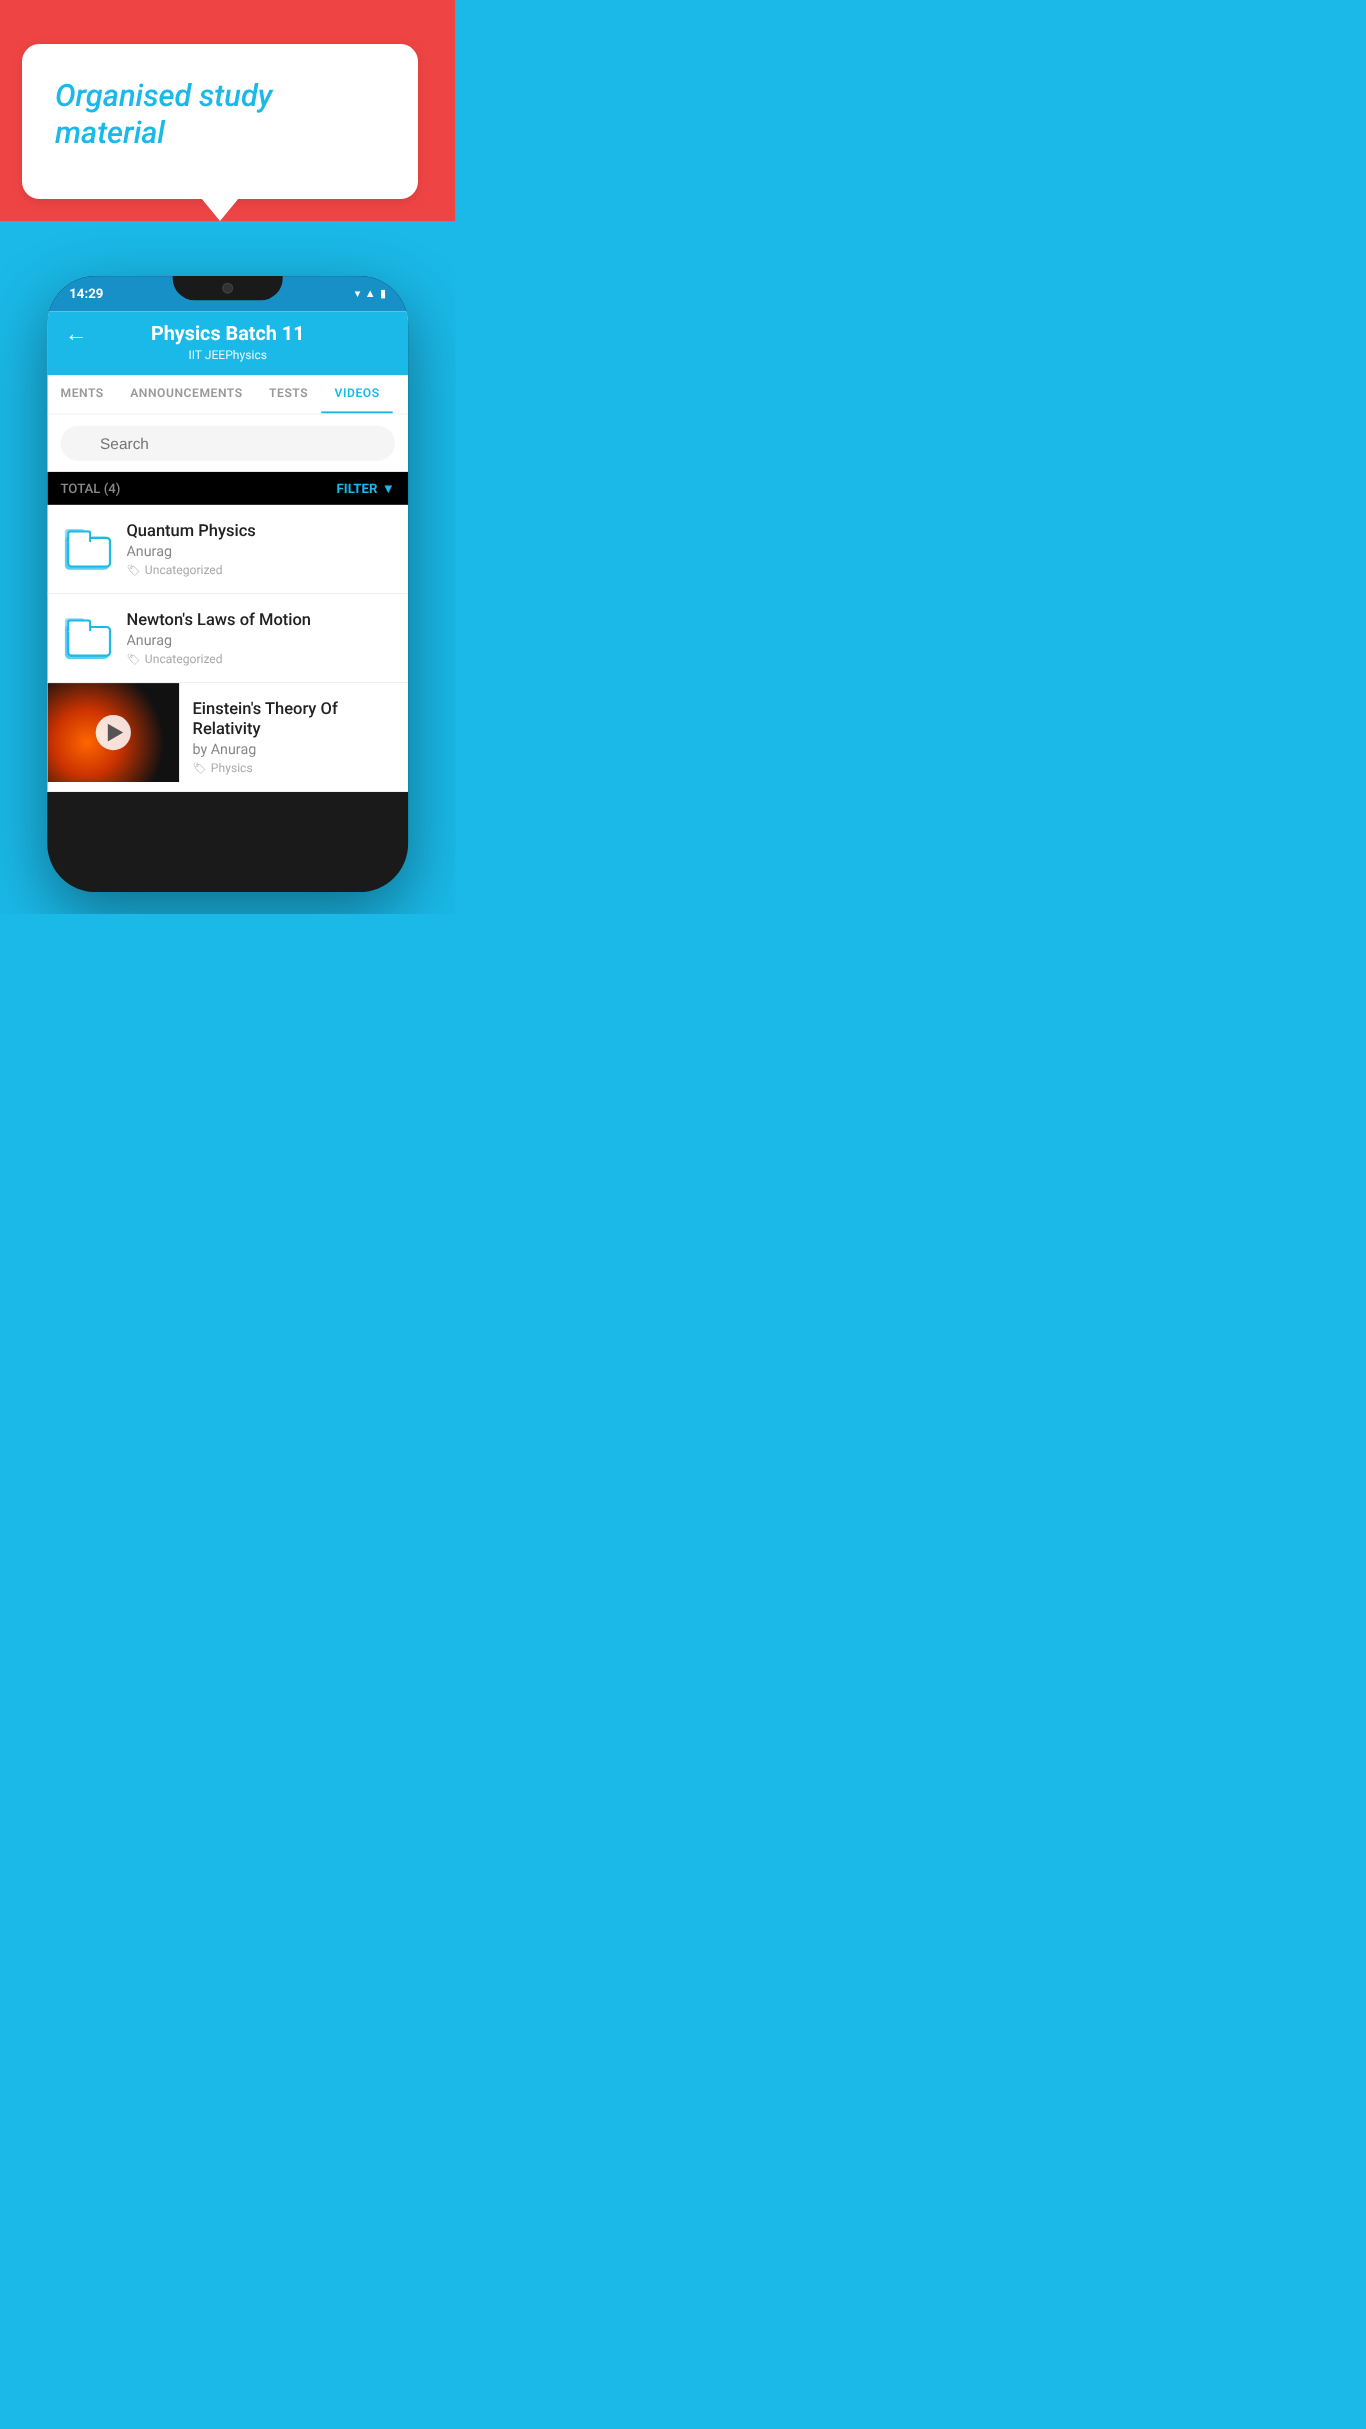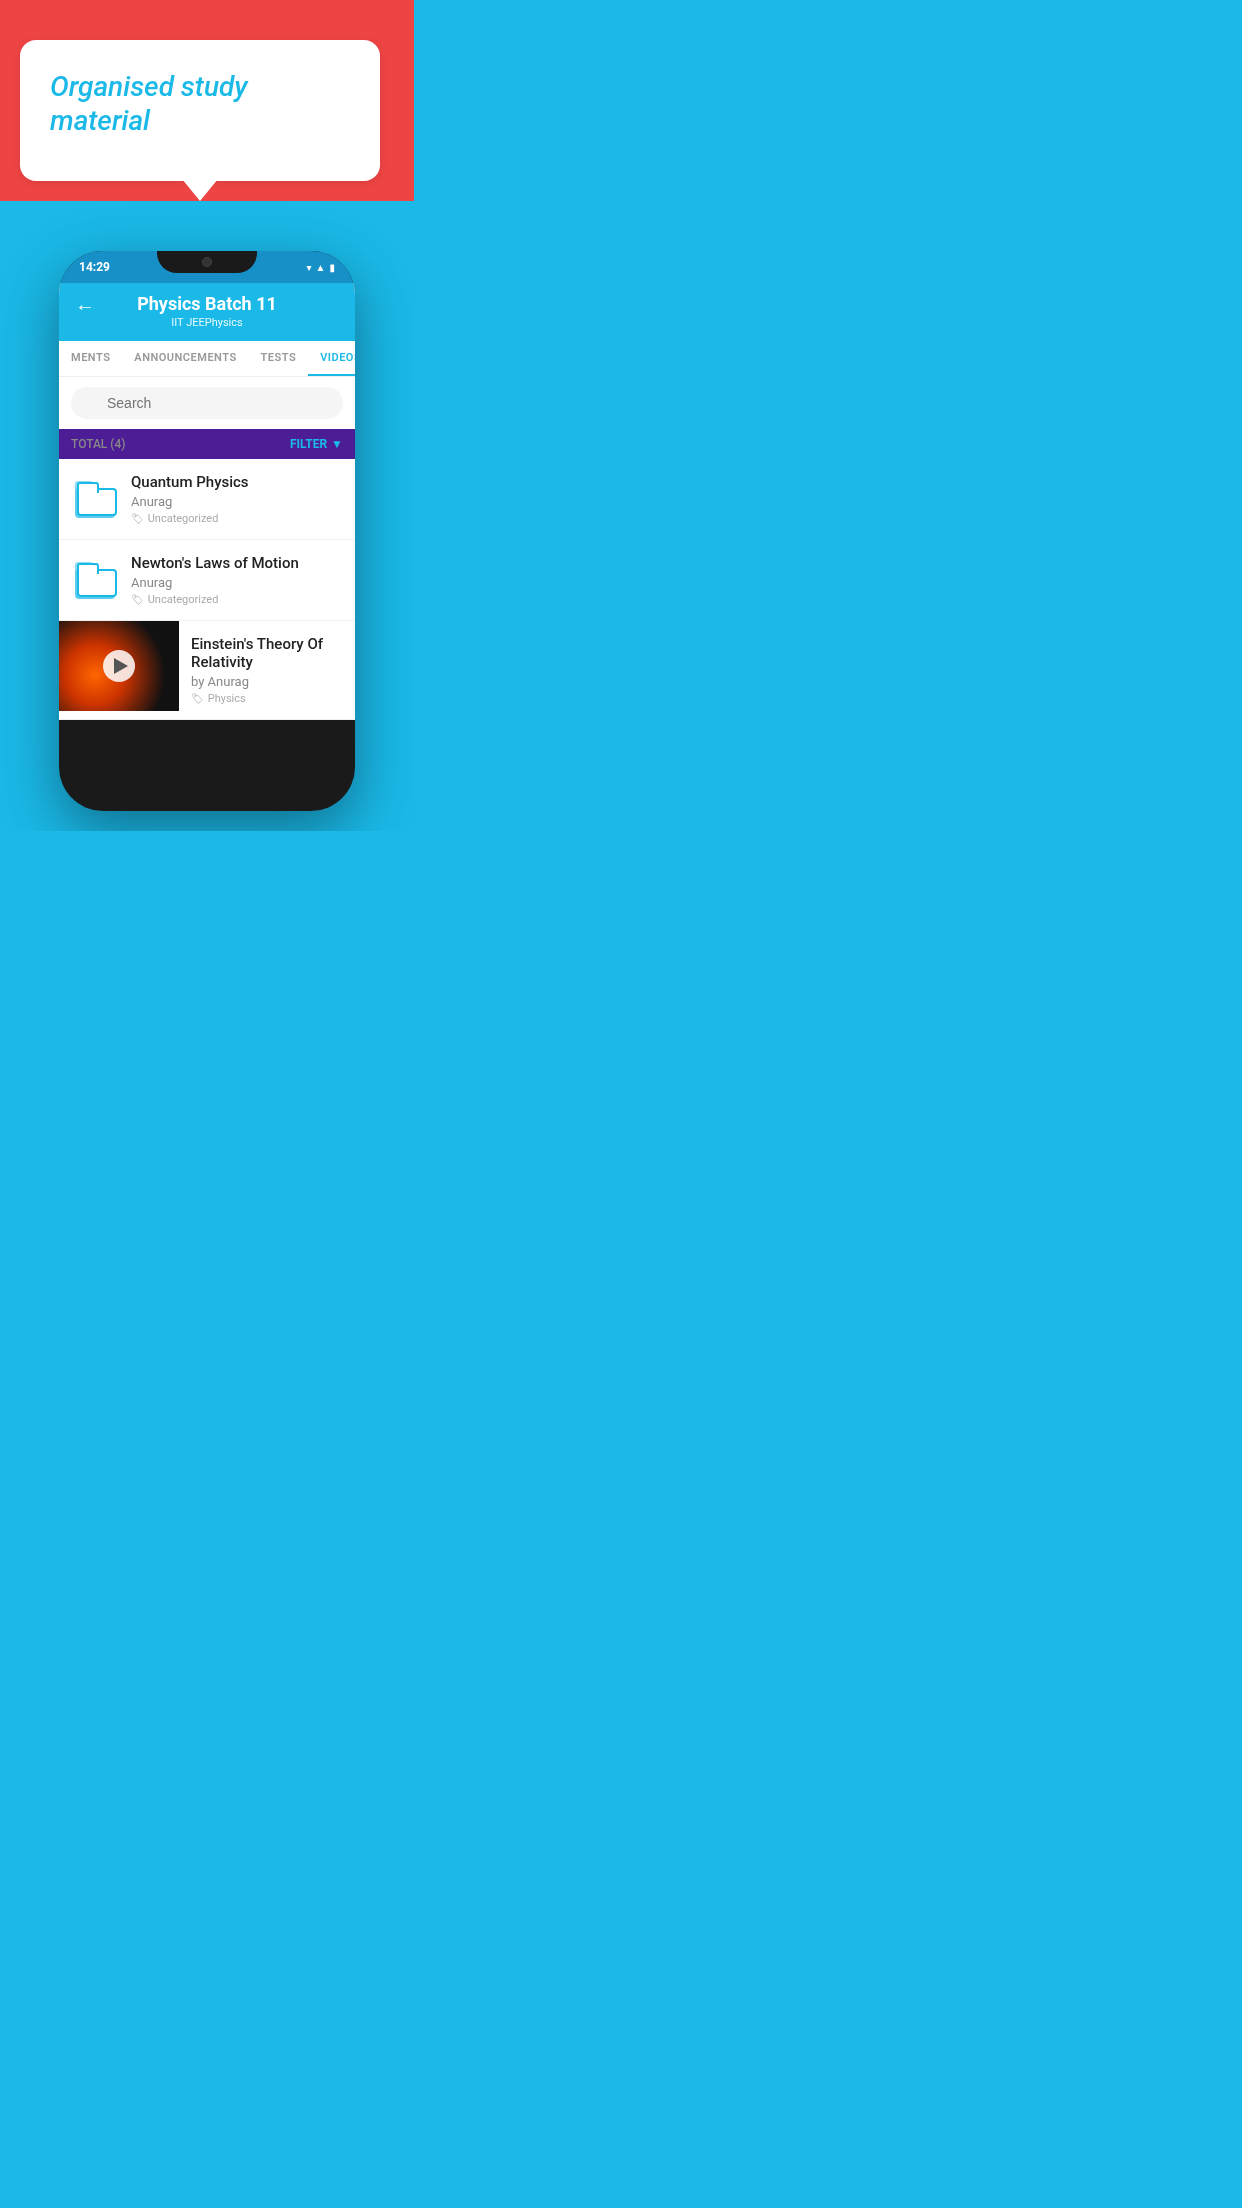--- a/index.html
+++ b/index.html
@@ -62,21 +62,21 @@
 
     
     .phone-wrapper {
       display: flex;
       justify-content: center;
       margin-top: 50px;
       padding-bottom: 20px;
     }
 
     .phone {
-      width: 296px;
+      width: 328px;
       min-height: 560px;
       background: #1a1a1a;
       border-radius: 44px;
       padding: 0;
       position: relative;
       box-shadow: 0 20px 60px rgba(0,0,0,0.4);
       overflow: hidden;
     }
 
     
@@ -225,21 +225,21 @@
       position: absolute;
       left: 12px;
       top: 50%;
       transform: translateY(-50%);
       color: #aaa;
       font-size: 14px;
     }
 
     
     .filter-row {
-      background: #4c1d95;
+      background: #000000;
       padding: 8px 12px;
       display: flex;
       justify-content: space-between;
       align-items: center;
     }
 
     .total-label {
       font-size: 12px;
       color: #888;
       font-weight: 500;

